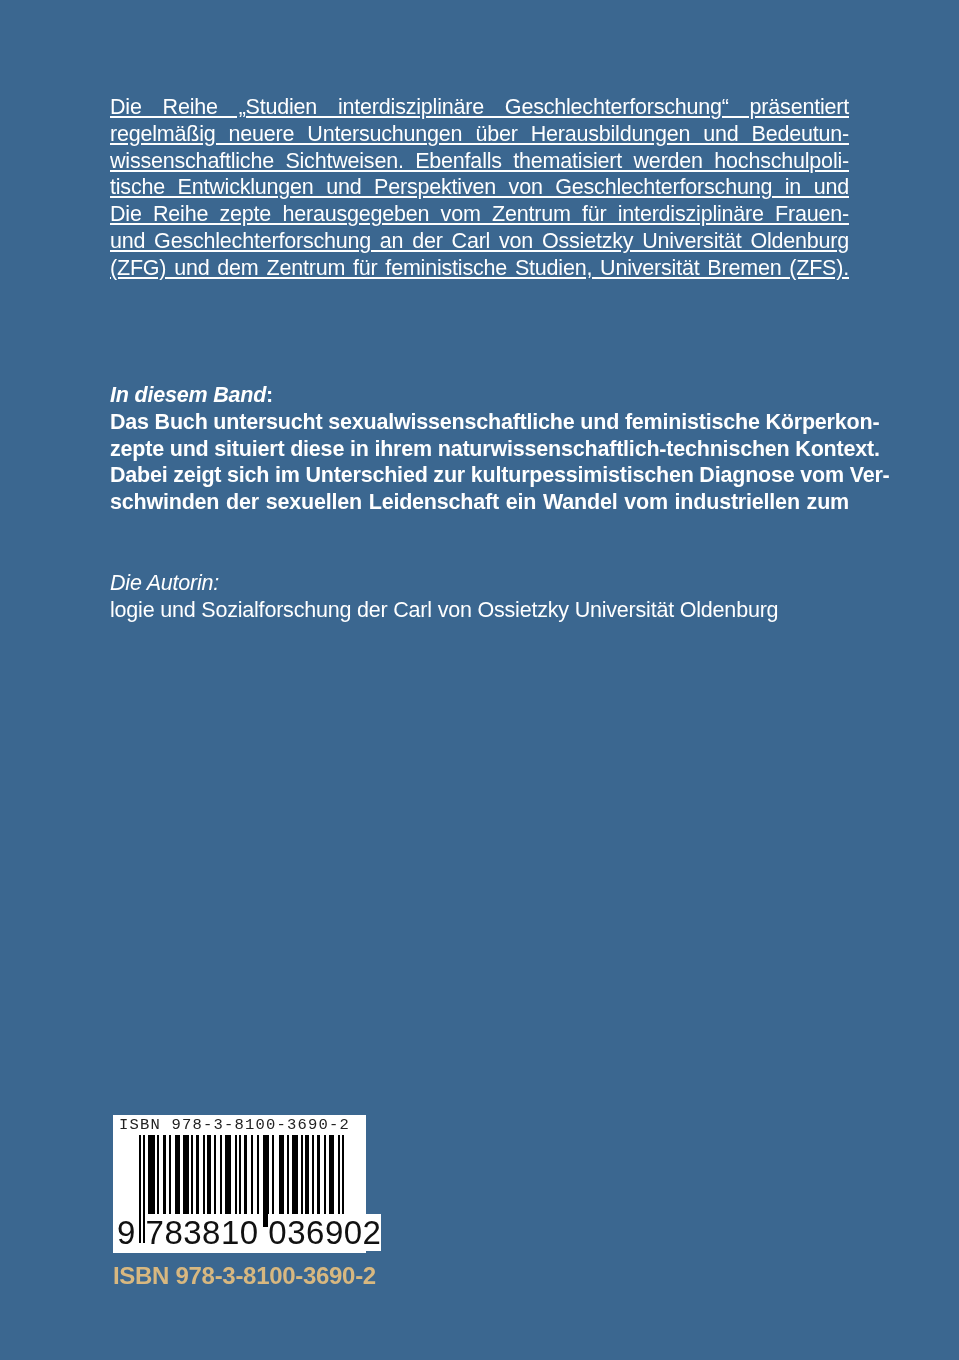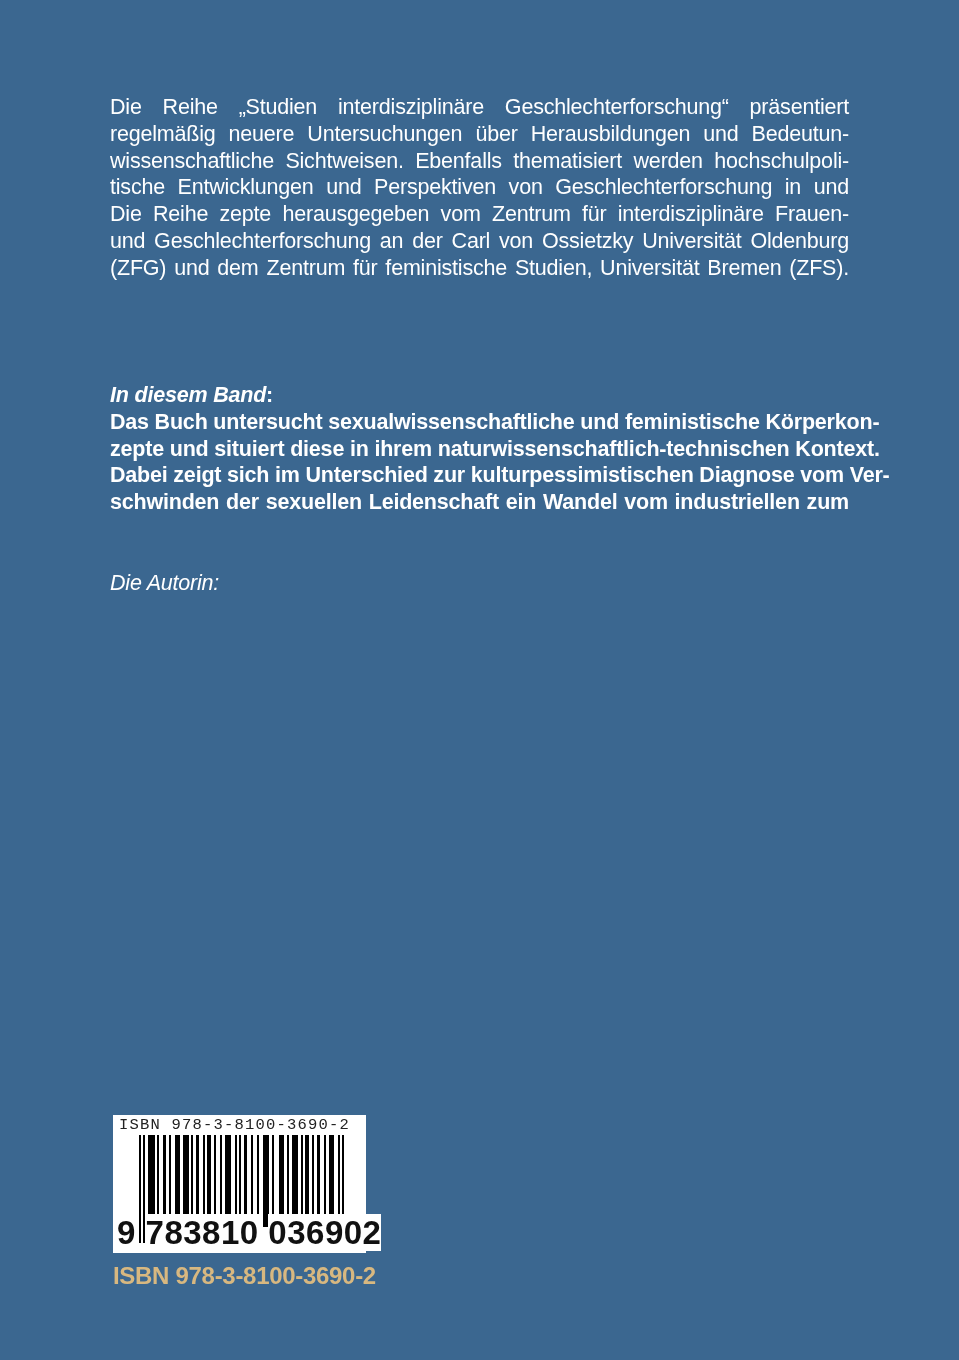--- a/index.html
+++ b/index.html
@@ -15,21 +15,21 @@
     position: absolute;
     left: 110px;
     width: 739px;
     font-size: 21.5px;
     line-height: 26.8px;
     letter-spacing: -0.2px;
   }
   .line { display: block; text-align: justify; text-align-last: justify; white-space: nowrap; }
   .line.last { text-align-last: left; }
   .italic { font-style: italic; }
-  #series { top: 94px; }
+  #series { top: 94px; text-decoration: underline; }
   #band { top: 382px; font-weight: bold; }
   #author { top: 570px; }
 
   #barcode-box {
     position: absolute;
     left: 113px; top: 1115px;
     width: 253px; height: 138px;
     background: #ffffff;
   }
   #barcode-top-text {
@@ -39,21 +39,20 @@
   }
   #bars {
     position: absolute; left: 26px; top: 20px;
     width: 210px; height: 108px;
   }
   #barcode-digits {
     position: absolute; left: 4px; top: 100px;
     font-family: "Liberation Sans", "DejaVu Sans", sans-serif;
     font-size: 33px; color: #111; letter-spacing: 0.5px;
     line-height: 36px;
-    font-weight: bold;
   }
   #barcode-digits span { background: #fff; }
   #isbn-label {
     position: absolute; left: 113px; top: 1262px;
     font-family: "Liberation Sans", "DejaVu Sans", sans-serif;
     font-weight: bold; font-size: 24px;
     letter-spacing: -0.3px;
   }
 </style>
 </head>
@@ -72,20 +71,21 @@
 <div id="band" class="text-block">
   <span class="line last"><span class="italic">In diesem Band</span><span>:</span></span>
   <span class="line">Das Buch untersucht sexualwissenschaftliche und feministische Körperkon-</span>
   <span class="line">zepte und situiert diese in ihrem naturwissenschaftlich-technischen Kontext.</span>
   <span class="line">Dabei zeigt sich im Unterschied zur kulturpessimistischen Diagnose vom Ver-</span>
   <span class="line">schwinden der sexuellen Leidenschaft ein Wandel vom industriellen zum</span>
 </div>
 
 <div id="author" class="text-block">
   <span class="line last italic">Die Autorin:</span>
+  <span class="line last">logie und Sozialforschung der Carl von Ossietzky Universität Oldenburg</span>
 </div>
 
 <div id="barcode-box">
   <div id="barcode-top-text">ISBN 978-3-8100-3690-2</div>
   <svg id="bars" viewBox="0 0 210 108" preserveAspectRatio="none">
     <g fill="#000">
 
       <rect x="0" y="0" width="2" height="108"></rect>
       <rect x="4" y="0" width="2" height="108"></rect>
       <rect x="9" y="0" width="7" height="92"></rect>

